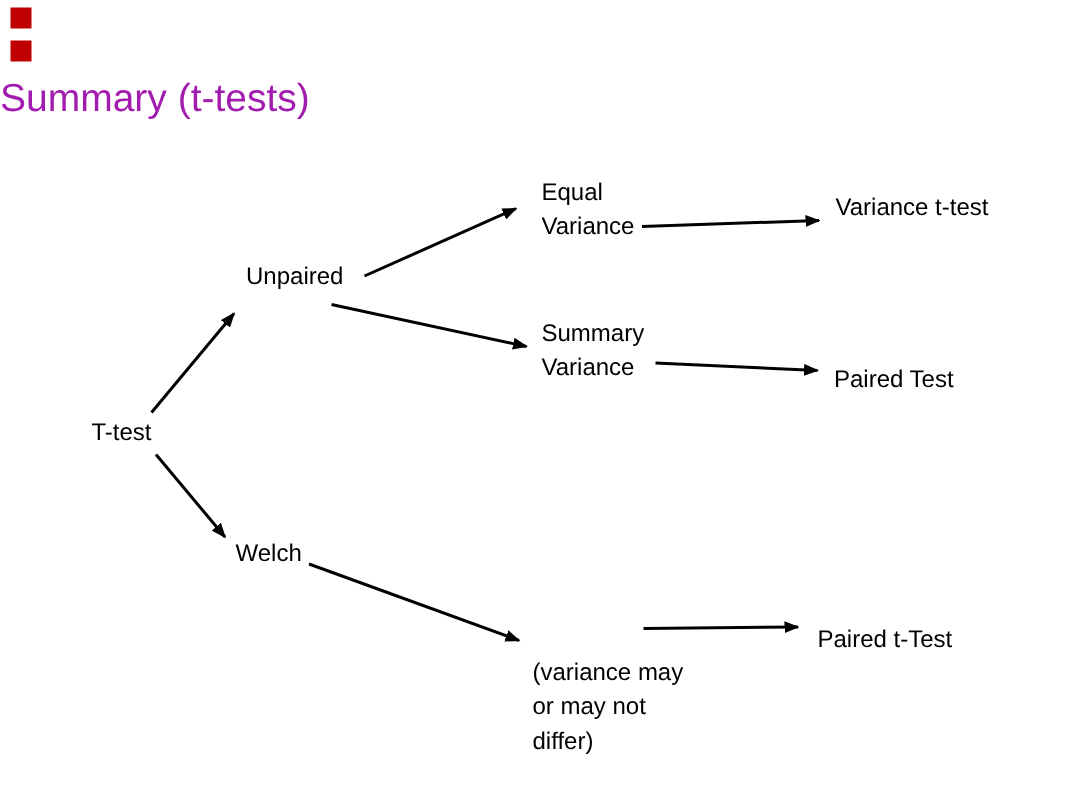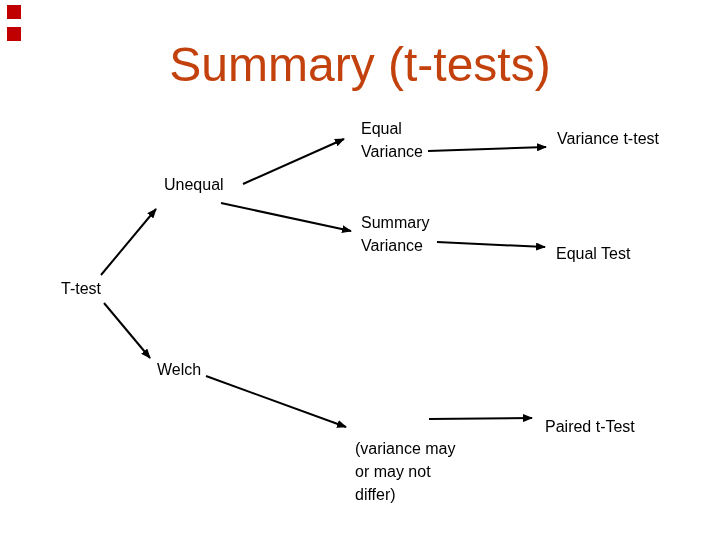--- a/index.html
+++ b/index.html
@@ -5,22 +5,22 @@
   html,body{margin:0;padding:0;}
   body{
     width:720px;height:540px;background:#ffffff;overflow:hidden;position:relative;
     font-family:"Liberation Sans","DejaVu Sans",sans-serif;color:#000;
   }
   .slide{position:absolute;inset:0;width:720px;height:540px;background:#fff;}
   .red-square{position:absolute;width:14px;height:14px;left:7px;}
   .red-square.sq1{top:5px;}
   .red-square.sq2{top:27px;}
   .slide-title{
-    position:absolute;left:0;right:0;top:42px;text-align:center;
-    font-size:48px;line-height:46px;font-weight:400;color:#c2410c;white-space:nowrap;
+    position:absolute;left:0;right:0;top:42px;
+    font-size:26px;line-height:46px;font-weight:400;color:#a21caf;white-space:nowrap;
   }
   .node{
     position:absolute;font-size:16px;line-height:23px;font-weight:400;color:#000;
     text-align:left;
   }
   .edges-layer{position:absolute;left:0;top:0;width:720px;height:540px;pointer-events:none;}
   .edge{stroke:#000;stroke-width:2;fill:none;}
 </style>
 </head>
 <body>
@@ -42,22 +42,22 @@
     <line class="edge" x1="243" y1="184" x2="344" y2="139" marker-end="url(#arrowhead)"></line>
     <line class="edge" x1="428" y1="151" x2="546" y2="147" marker-end="url(#arrowhead)"></line>
     <line class="edge" x1="221" y1="203" x2="351" y2="231" marker-end="url(#arrowhead)"></line>
     <line class="edge" x1="437" y1="242" x2="545" y2="247" marker-end="url(#arrowhead)"></line>
     <line class="edge" x1="104" y1="303" x2="150" y2="358" marker-end="url(#arrowhead)"></line>
     <line class="edge" x1="206" y1="376" x2="346" y2="427" marker-end="url(#arrowhead)"></line>
     <line class="edge" x1="429" y1="419" x2="532" y2="418" marker-end="url(#arrowhead)"></line>
   </svg>
 
   <div class="node" style="left:61px;top:277px;width:70px">T-test</div>
-  <div class="node" style="left:164px;top:173px;width:95px">Unequal</div>
+  <div class="node" style="left:164px;top:173px;width:95px">Unpaired</div>
   <div class="node" style="left:361px;top:117px;width:88px">Equal Variance</div>
   <div class="node" style="left:361px;top:211px;width:88px">Summary Variance</div>
   <div class="node" style="left:557px;top:127px;width:140px">Variance t-test</div>
-  <div class="node" style="left:556px;top:242px;width:110px">Equal Test</div>
+  <div class="node" style="left:556px;top:242px;width:110px">Paired Test</div>
   <div class="node" style="left:157px;top:358px;width:75px">Welch</div>
   <div class="node" style="left:545px;top:415px;width:130px">Paired t-Test</div>
   <div class="node" style="left:355px;top:437px;width:112px">(variance may or may not differ)</div>
 
 </div>
 
 </body></html>

